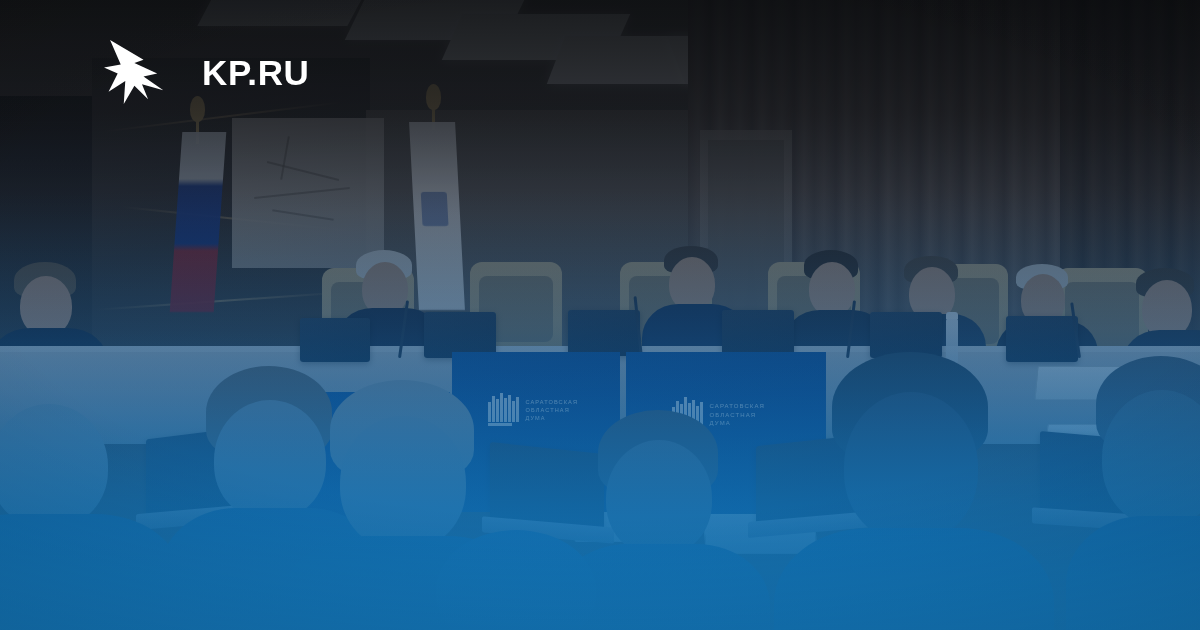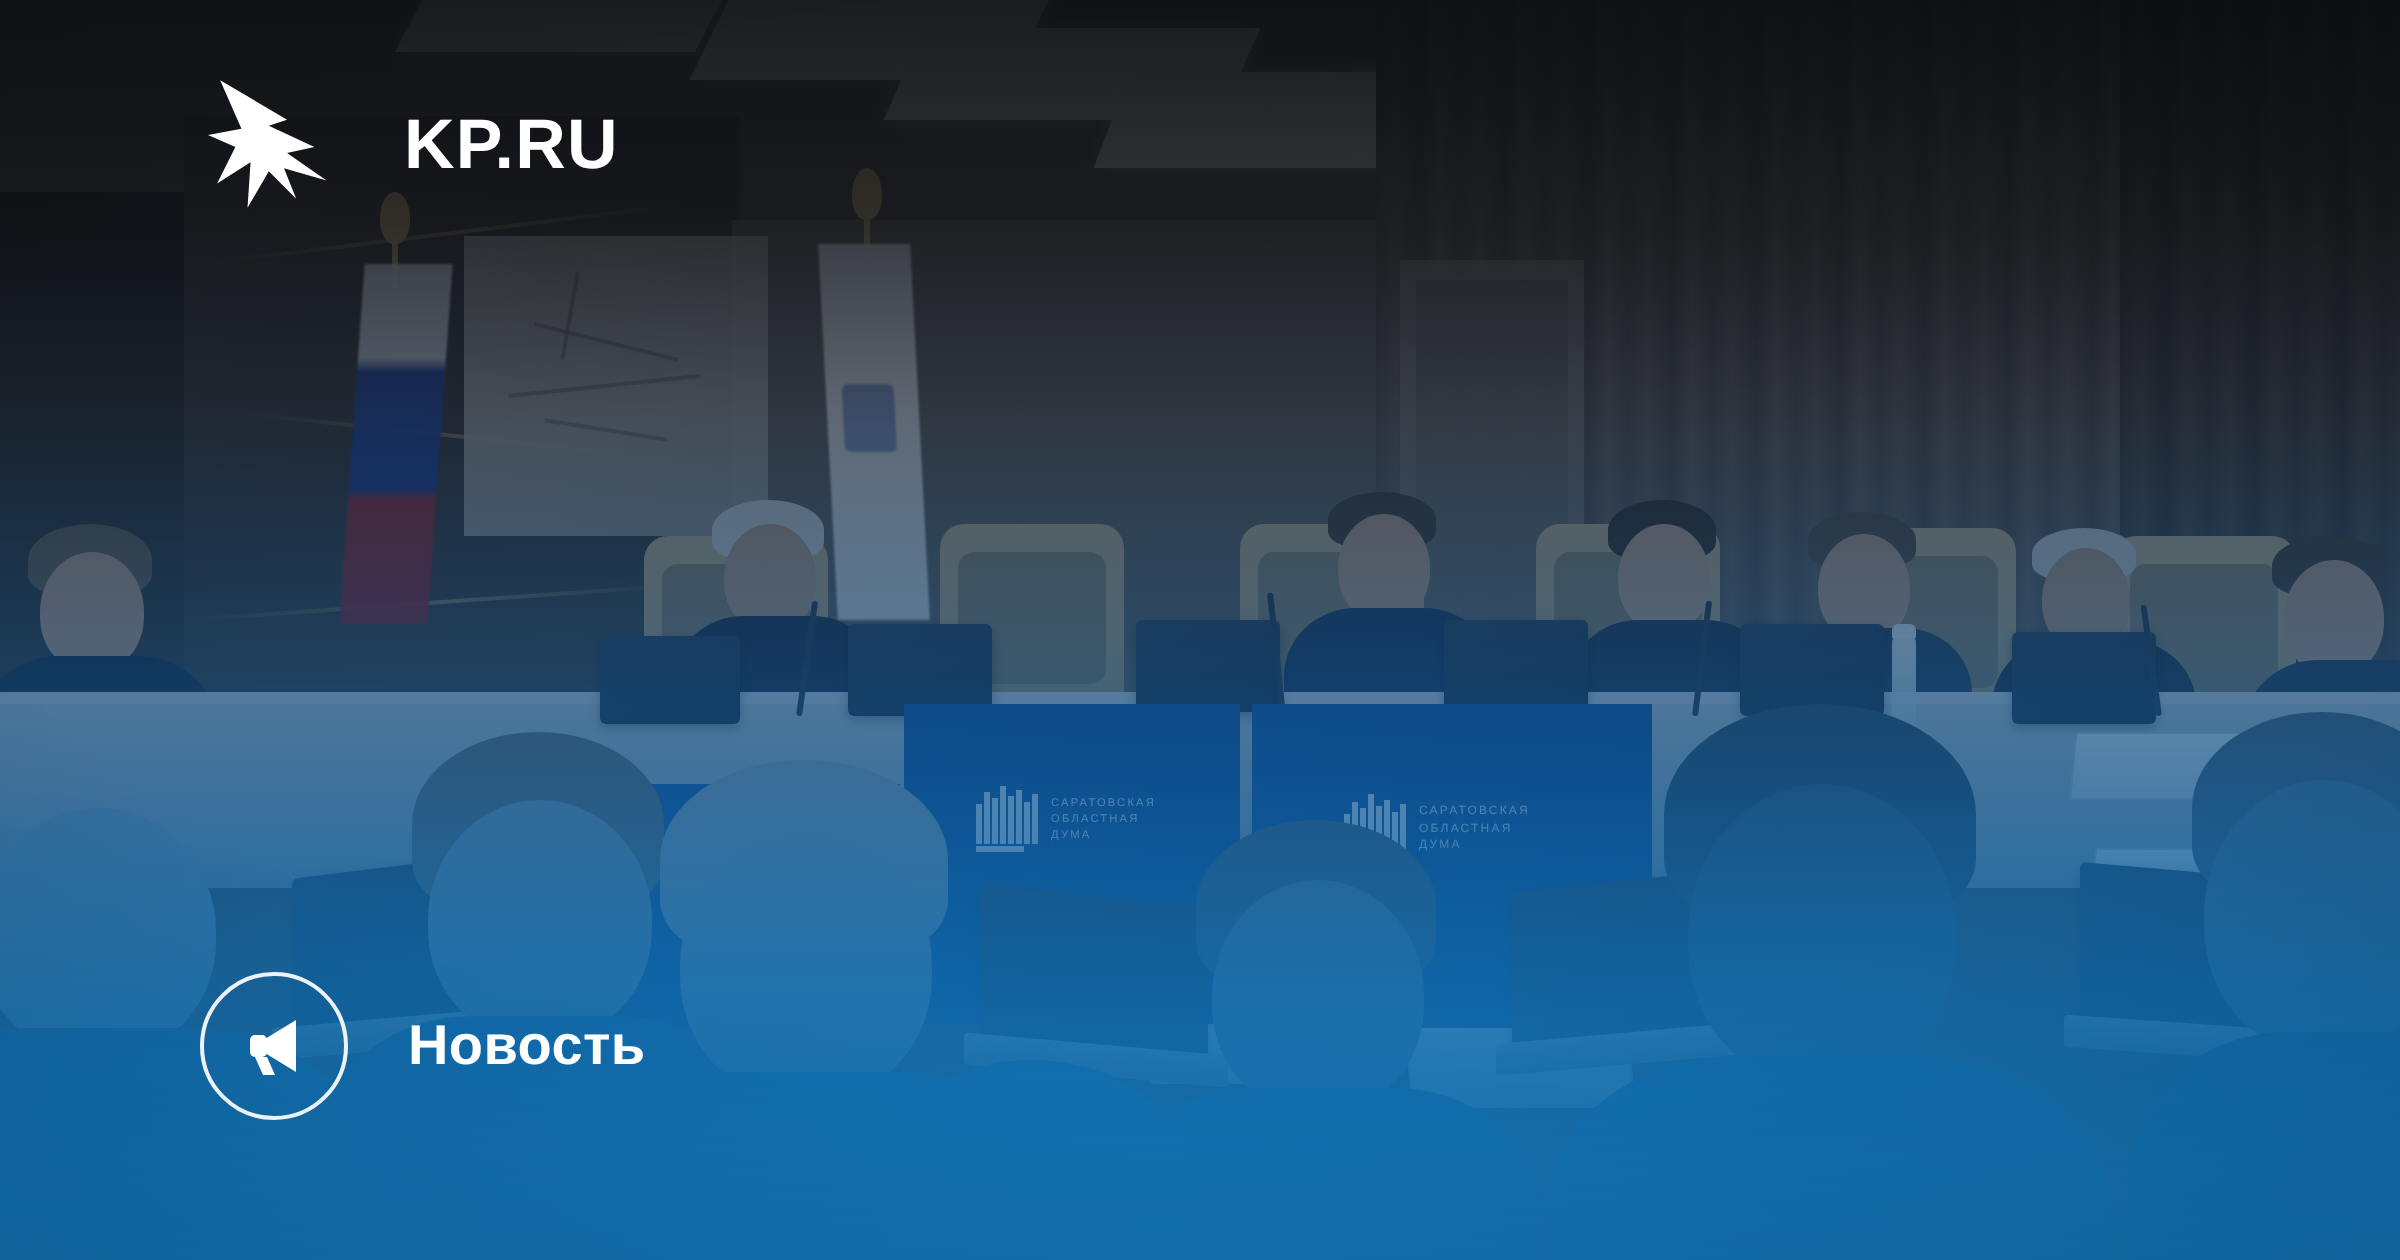--- a/index.html
+++ b/index.html
@@ -478,25 +478,15 @@
   <div class="ui">
 
     <div class="brand">
       <svg class="brand-mark" viewBox="0 0 100 100" aria-hidden="true">
         <path d="M8 8 L52 34 L40 38 L70 52 L52 56 L78 74 L50 66 L58 86 L40 68 L26 92 L28 62 L6 76 L18 52 L0 44 L22 40 Z" fill="#ffffff"></path>
       </svg>
       <div class="brand-text">KP.RU</div>
     </div>
 
 
-    <div class="badge">
-      <div class="badge-circle">
-        <svg width="42" height="42" viewBox="0 0 42 42" aria-hidden="true">
-          <path d="M32 8 L32 34 L16.5 24.5 L16.5 17.5 Z" fill="#ffffff"></path>
-          <rect x="9" y="15.5" width="8.5" height="11" rx="2.5" fill="#ffffff"></rect>
-          <path d="M11.5 26.5 L17.5 26.5 L21.5 35.5 L15.5 35.5 Z" fill="#ffffff"></path>
-        </svg>
-      </div>
-      <div class="badge-label">Новость</div>
-    </div>
 
   </div>
 </div>
 
 </body></html>

